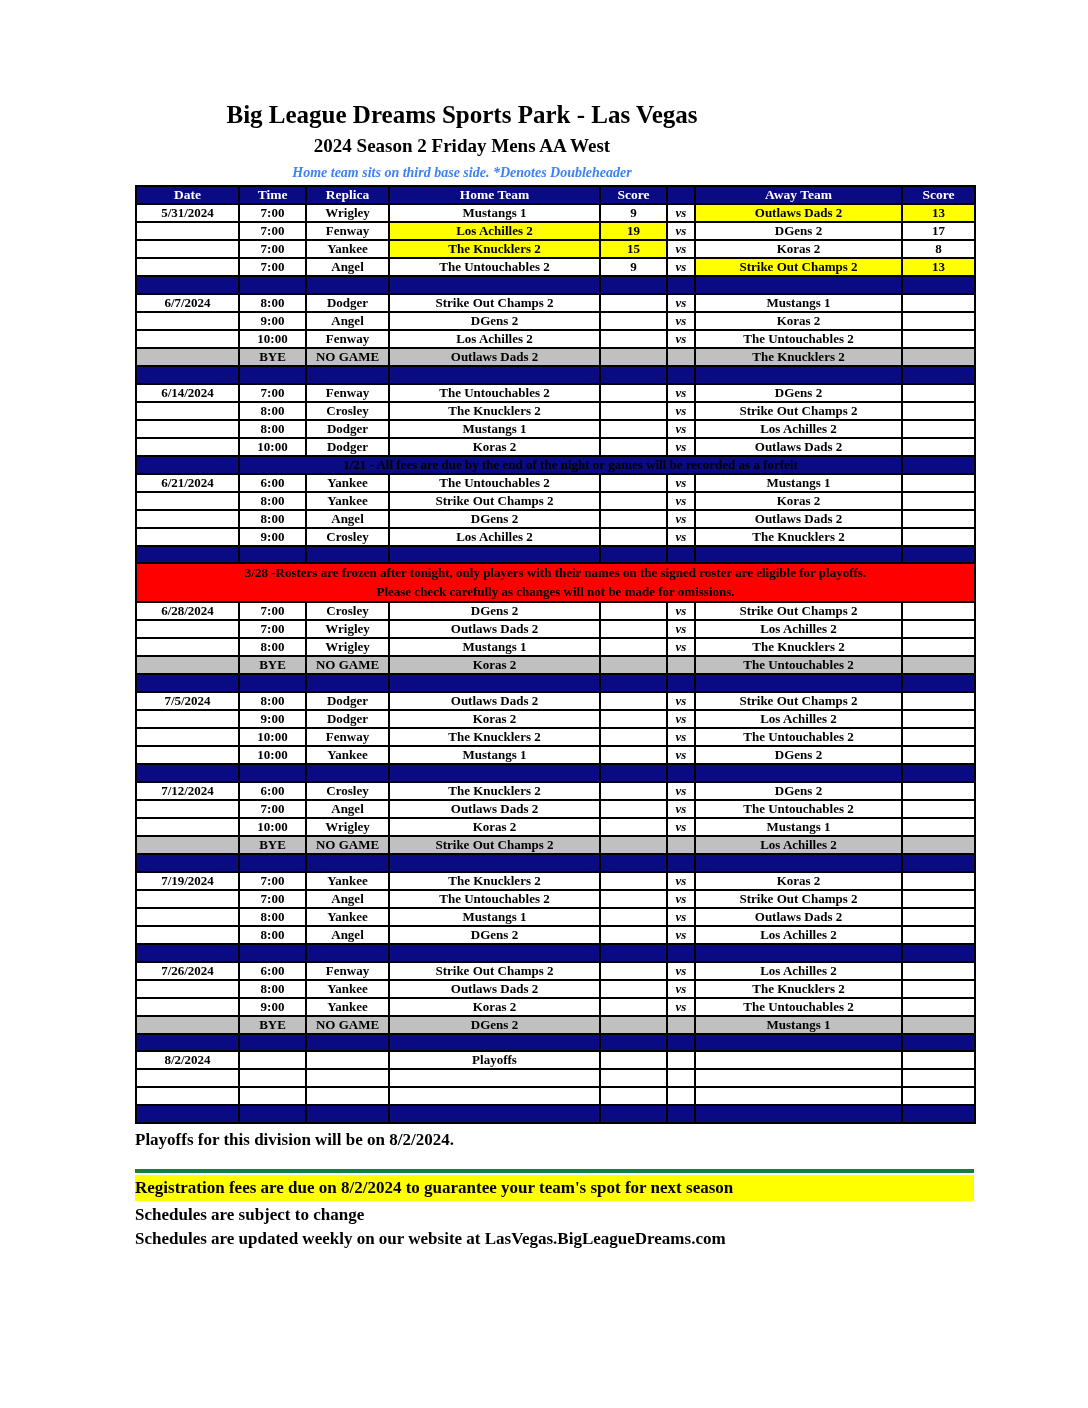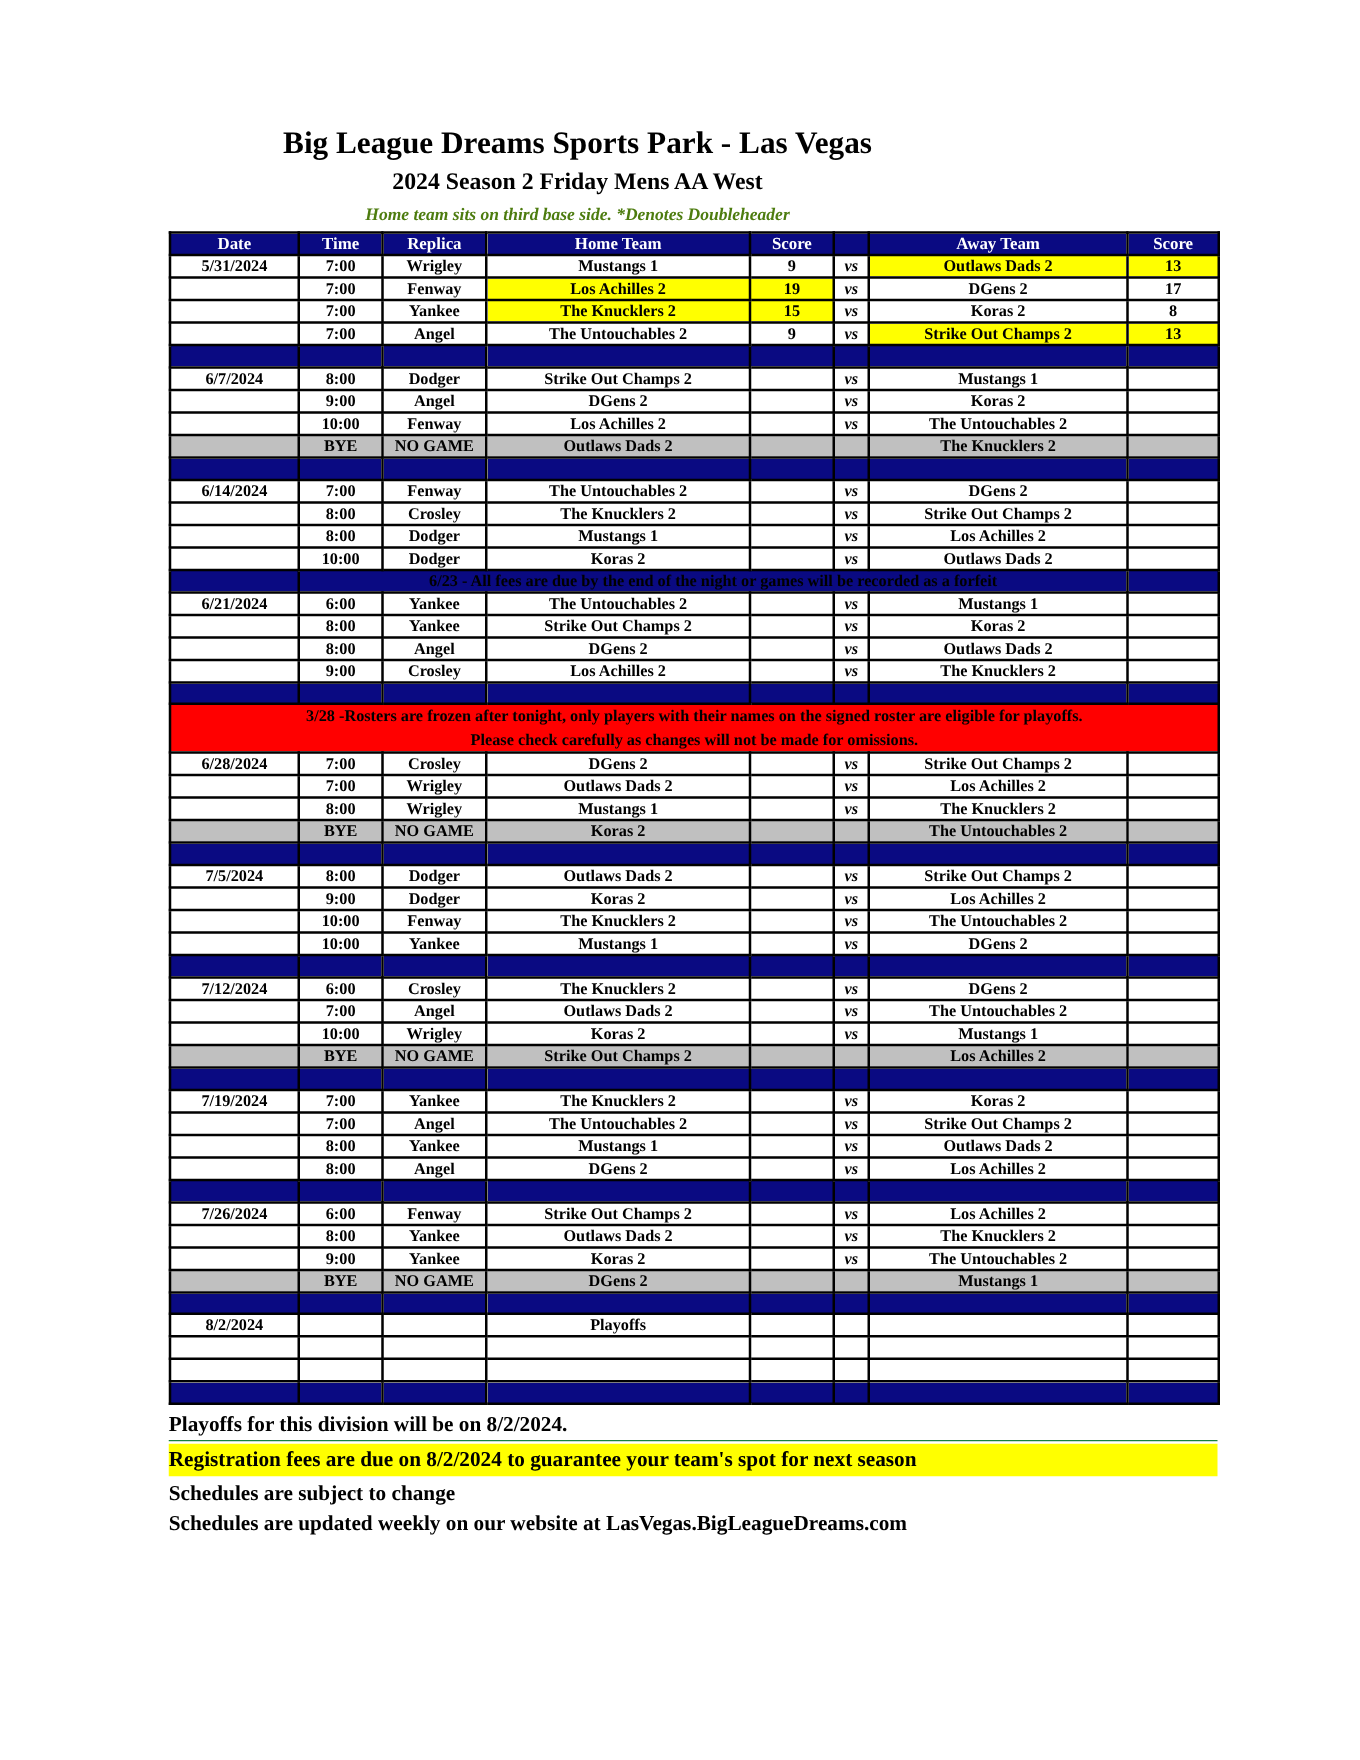--- a/index.html
+++ b/index.html
@@ -5,21 +5,21 @@
   html,body { margin:0; padding:0; background:#ffffff; }
   body {
     width:1088px; height:1408px; overflow:hidden;
     font-family:"Liberation Serif", serif;
     -webkit-font-smoothing:antialiased;
   }
   .page { width:924px; }
   .doc-header { text-align:center; padding-top:100px; }
   .doc-title { font-size:25px; font-weight:bold; color:#000; line-height:30px; }
   .doc-subtitle { font-size:19px; font-weight:bold; color:#000; line-height:24px; margin-top:4px; }
-  .doc-note { font-size:14px; font-weight:bold; font-style:italic; color:#4d7c0f; line-height:17px; margin-top:6px; margin-bottom:4px; }
+  .doc-note { font-size:14px; font-weight:bold; font-style:italic; color:#3b82f6; line-height:17px; margin-top:6px; margin-bottom:4px; }
 
   table.sched {
     margin-left:135px;
     width:839px;
     border-collapse:collapse;
     table-layout:fixed;
   }
   table.sched td, table.sched th {
     border:2px solid #000;
     height:15.8px;
@@ -35,21 +35,21 @@
   table.sched th.hdr { background:#0a0a82; color:#ffffff; font-size:13.5px; }
   td.sep { background:#0a0a82; }
   td.gray { background:#c0c0c0; }
   td.hl { background:#ffff00; }
   td.vs { font-style:italic; font-size:11px; }
   td.notice-cell { background:#0a0a82; color:#ffffff; font-size:13.5px; }
   td.alert-cell { background:#ff0000; color:#ffffff; font-size:13.5px; height:37px; line-height:18.5px; }
 
   .footer { margin-left:135px; width:839px; }
   .footer-line { font-size:17px; font-weight:bold; color:#000; line-height:21px; }
-  .footer-line1 { margin-top:5px; padding-bottom:2px; border-bottom:1px solid #15803d; }
+  .footer-line1 { margin-top:5px; padding-bottom:19px; border-bottom:4px solid #15803d; }
   .footer-line2 { background:#ffff00; margin-top:2px; padding:2px 0 3px 0; }
   .footer-line3 { margin-top:3px; }
   .footer-line4 { margin-top:3px; }
 </style>
 </head>
 <body>
 
 <div class="page">
 
   <div class="doc-header">
@@ -217,21 +217,21 @@
           <td>10:00</td>
           <td>Dodger</td>
           <td>Koras 2</td>
           <td></td>
           <td class="vs">vs</td>
           <td>Outlaws Dads 2</td>
           <td></td>
         </tr>
         <tr>
           <td class="sep"></td>
-          <td class="notice-cell" colspan="6">6/23 - All fees are due by the end of the night or games will be recorded as a forfeit</td>
+          <td class="notice-cell" colspan="6">1/21 - All fees are due by the end of the night or games will be recorded as a forfeit</td>
           <td class="sep"></td>
         </tr>
         <tr>
           <td>6/21/2024</td>
           <td>6:00</td>
           <td>Yankee</td>
           <td>The Untouchables 2</td>
           <td></td>
           <td class="vs">vs</td>
           <td>Mustangs 1</td>

